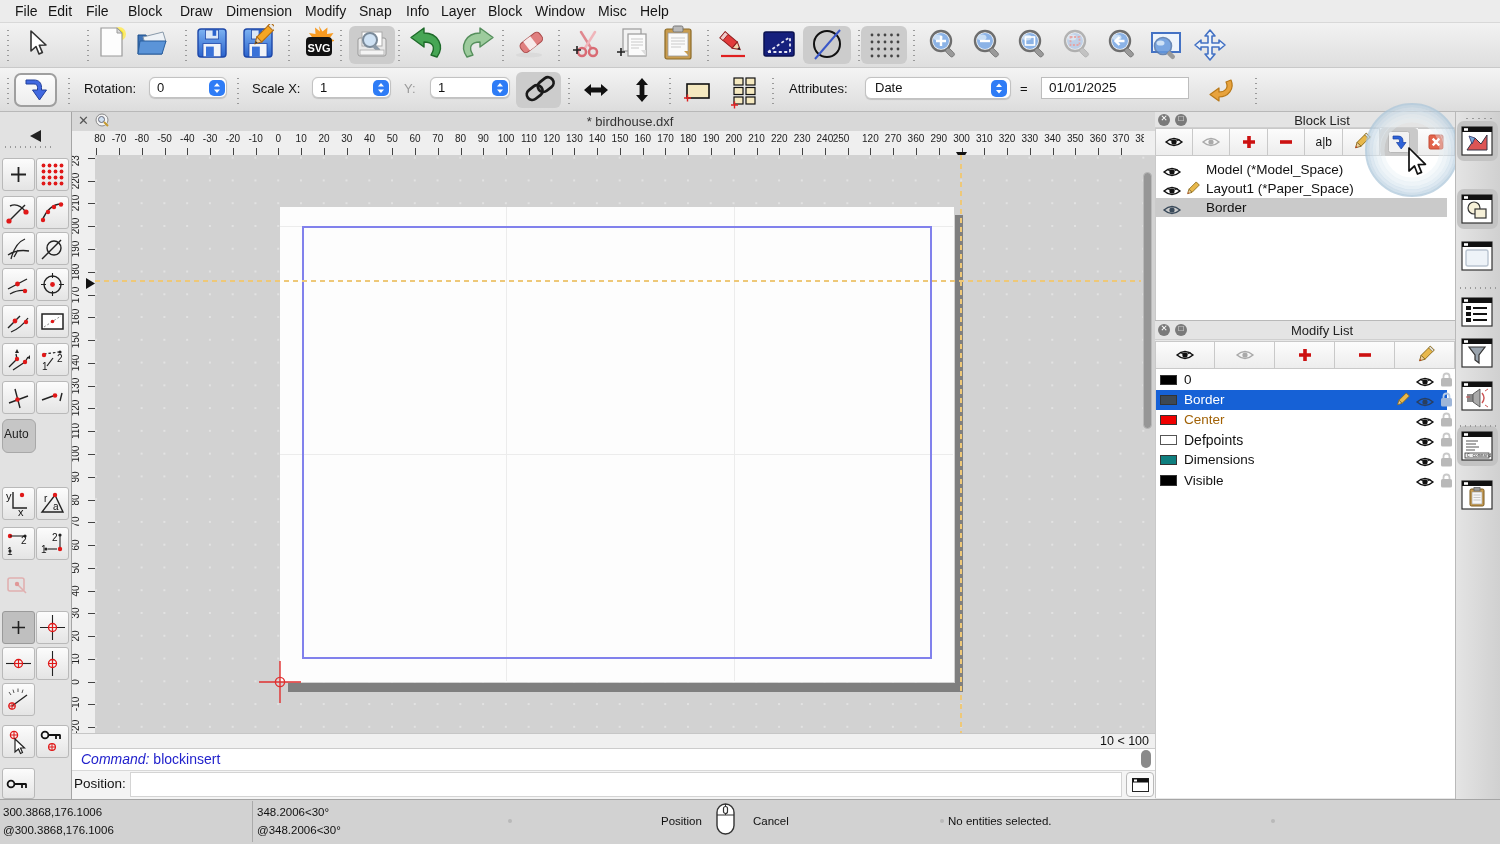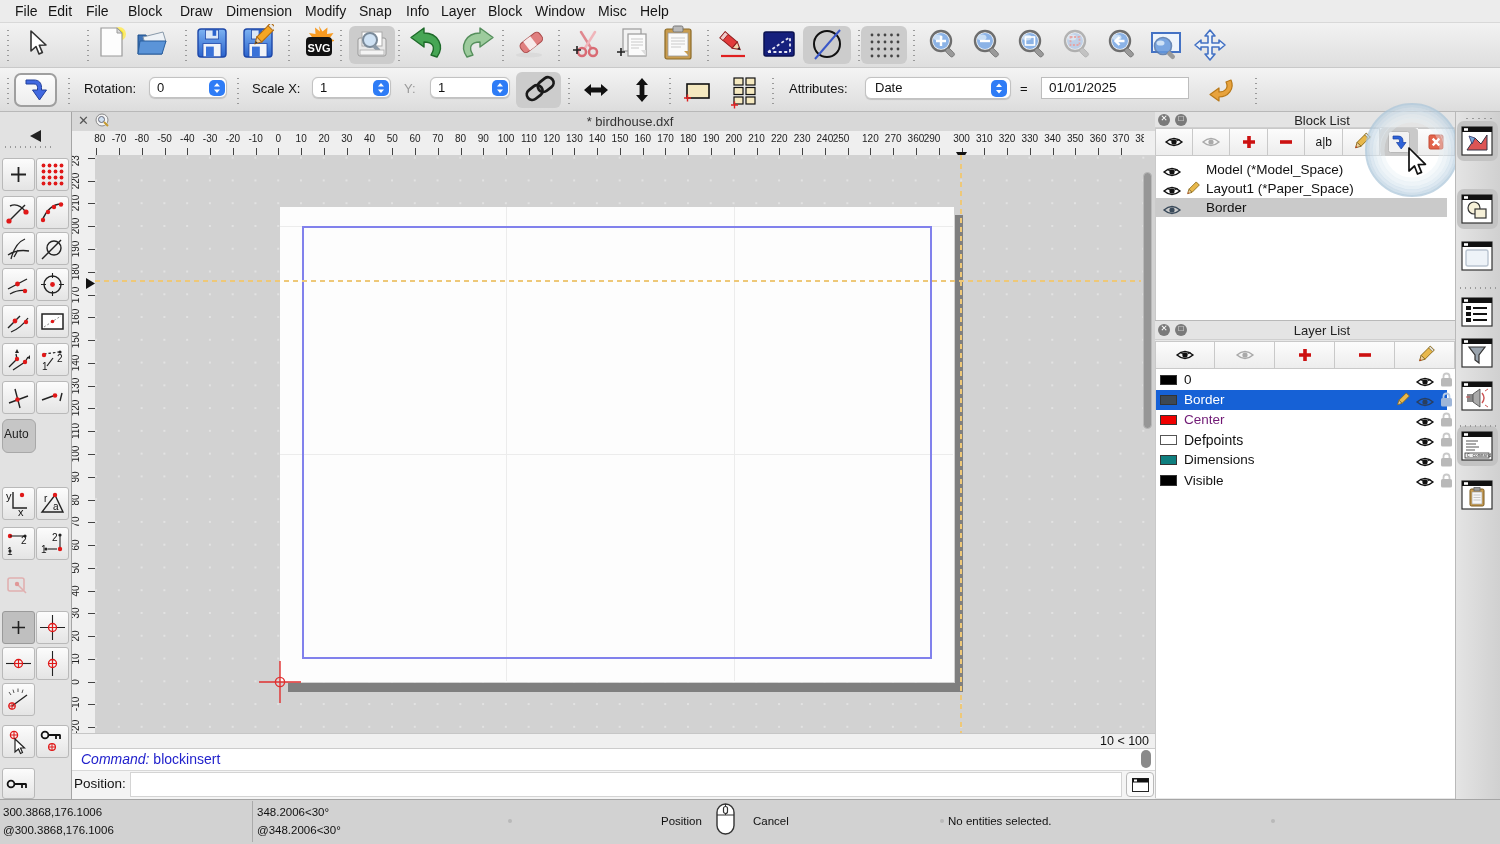--- a/index.html
+++ b/index.html
@@ -594,21 +594,21 @@
       <div class="t" style="left:809.88px;top:2px;width:30px;text-align:center;font-size:10px;color:#222;">240</div>
       <div style="position:absolute;left:824.88px;top:16.5px;width:1px;height:7px;background:#444;"></div>
       <div class="t" style="left:832.65px;top:2px;width:30px;text-align:left;font-size:10px;color:#222;">250</div>
       <div style="position:absolute;left:847.65px;top:16.5px;width:1px;height:7px;background:#444;"></div>
       <div class="t" style="left:855.42px;top:2px;width:30px;text-align:center;font-size:10px;color:#222;">120</div>
       <div style="position:absolute;left:870.42px;top:16.5px;width:1px;height:7px;background:#444;"></div>
       <div class="t" style="left:878.19px;top:2px;width:30px;text-align:center;font-size:10px;color:#222;">270</div>
       <div style="position:absolute;left:893.19px;top:16.5px;width:1px;height:7px;background:#444;"></div>
       <div class="t" style="left:900.96px;top:2px;width:30px;text-align:center;font-size:10px;color:#222;">360</div>
       <div style="position:absolute;left:915.96px;top:16.5px;width:1px;height:7px;background:#444;"></div>
-      <div class="t" style="left:923.73px;top:2px;width:30px;font-size:10px;color:#222;">290</div>
+      <div class="t" style="left:923.73px;top:2px;width:30px;text-align:center;font-size:10px;color:#222;">290</div>
       <div style="position:absolute;left:938.73px;top:16.5px;width:1px;height:7px;background:#444;"></div>
       <div class="t" style="left:946.5px;top:2px;width:30px;text-align:center;font-size:10px;color:#222;">300</div>
       <div style="position:absolute;left:961.5px;top:16.5px;width:1px;height:7px;background:#444;"></div>
       <div class="t" style="left:969.27px;top:2px;width:30px;text-align:center;font-size:10px;color:#222;">310</div>
       <div style="position:absolute;left:984.27px;top:16.5px;width:1px;height:7px;background:#444;"></div>
       <div class="t" style="left:992.0400000000001px;top:2px;width:30px;text-align:center;font-size:10px;color:#222;">320</div>
       <div style="position:absolute;left:1007.0400000000001px;top:16.5px;width:1px;height:7px;background:#444;"></div>
       <div class="t" style="left:1014.81px;top:2px;width:30px;text-align:center;font-size:10px;color:#222;">330</div>
       <div style="position:absolute;left:1029.81px;top:16.5px;width:1px;height:7px;background:#444;"></div>
       <div class="t" style="left:1037.58px;top:2px;width:30px;text-align:center;font-size:10px;color:#222;">340</div>
@@ -817,21 +817,21 @@
 </g>
     </svg></div>
 <div style="position:absolute;left:1406px;top:147px;width:22px;height:30px;"><svg width="22" height="30" viewBox="0 0 22 30" style="">
       <path d="M3 1 L3 24 L8.5 19 L11.5 27 L15.5 25.4 L12.3 17.6 L19.5 17.3 Z" fill="#fff" stroke="#111" stroke-width="1.7" stroke-linejoin="round"></path>
     </svg></div>
 <div style="position:absolute;left:1155px;top:320px;width:300px;height:20px;background:#e4e4e4;border-bottom:1px solid #cfcfcf;border-top:1px solid #b9b9b9;"></div>
 <div style="position:absolute;left:1158px;top:324px;width:12px;height:12px;background:#7a7a7a;border-radius:6px;"></div>
 <div class="t" style="left:1158px;top:323px;width:12px;text-align:center;font-size:8.5px;color:#fff;">✕</div>
 <div style="position:absolute;left:1175px;top:324px;width:12px;height:12px;background:#7a7a7a;border-radius:6px;"></div>
 <div class="t" style="left:1175px;top:323px;width:12px;text-align:center;font-size:8.5px;color:#fff;">□</div>
-<div class="t" style="left:1222px;top:323px;width:200px;text-align:center;font-size:13px;color:#222;">Layer List</div>
+<div class="t" style="left:1222px;top:323px;width:200px;text-align:center;font-size:13px;color:#222;">Modify List</div>
 <div style="position:absolute;left:1155.0px;top:341px;width:60.0px;height:28px;background:linear-gradient(#fcfcfc,#ededed);border:1px solid #c9c9c9;border-left:1px solid #c9c9c9;"></div>
 <div style="position:absolute;left:1155.0px;top:341px;width:60.0px;height:28px;display:flex;align-items:center;justify-content:center;">
     <svg width="18" height="12" viewBox="0 0 18 12" style="">
       <path d="M1 6 Q9 -1 17 6 Q9 13 1 6 Z" fill="none" stroke="#111" stroke-width="1.5"></path>
       <circle cx="9" cy="6" r="2.6" fill="#111"></circle>
       <path d="M4 3.2 Q9 7.5 14.5 3.4" fill="none" stroke="#111" stroke-width="1.1"></path>
     </svg>
   </div>
 <div style="position:absolute;left:1215.0px;top:341px;width:60.0px;height:28px;background:linear-gradient(#fcfcfc,#ededed);border:1px solid #c9c9c9;border-left:none;"></div>
 <div style="position:absolute;left:1215.0px;top:341px;width:60.0px;height:28px;display:flex;align-items:center;justify-content:center;">
@@ -886,21 +886,21 @@
     </svg></div>
 <div style="position:absolute;left:1416px;top:393.6px;width:18px;height:12px;"><svg width="18" height="12" viewBox="0 0 18 12" style="">
       <path d="M1 6 Q9 -1 17 6 Q9 13 1 6 Z" fill="none" stroke="#2a3f5f" stroke-width="1.5"></path>
       <circle cx="9" cy="6" r="2.6" fill="#2a3f5f"></circle>
     </svg></div>
 <div style="position:absolute;left:1440px;top:392.1px;width:13px;height:15px;"><svg width="13" height="15" viewBox="0 0 13 15" style="">
       <rect x="1" y="6" width="11" height="8.5" rx="1.5" fill="#9fb6d8"></rect>
       <path d="M3.5 6 V4.5 a3 3 0 0 1 6 0 V6" fill="none" stroke="#b9cce4" stroke-width="1.8"></path>
     </svg></div>
 <div style="position:absolute;left:1160px;top:414.7px;width:17px;height:10.5px;background:#f00000;border:1px solid #333;"></div>
-<div class="t" style="left:1184px;top:412.2px;font-size:13.5px;color:#701a75;">Center</div>
+<div class="t" style="left:1184px;top:412.2px;font-size:13.5px;color:#a16207;">Center</div>
 <div style="position:absolute;left:1416px;top:413.7px;width:18px;height:12px;"><svg width="18" height="12" viewBox="0 0 18 12" style="">
       <path d="M1 6 Q9 -1 17 6 Q9 13 1 6 Z" fill="none" stroke="#111" stroke-width="1.5"></path>
       <circle cx="9" cy="6" r="2.6" fill="#111"></circle>
       <path d="M4 3.2 Q9 7.5 14.5 3.4" fill="none" stroke="#111" stroke-width="1.1"></path>
     </svg></div>
 <div style="position:absolute;left:1440px;top:412.2px;width:13px;height:15px;"><svg width="13" height="15" viewBox="0 0 13 15" style="">
       <rect x="1" y="6" width="11" height="8.5" rx="1.5" fill="#b9b9b9"></rect>
       <path d="M3.5 6 V4.5 a3 3 0 0 1 6 0 V6" fill="none" stroke="#c9c9c9" stroke-width="1.8"></path>
     </svg></div>
 <div style="position:absolute;left:1160px;top:434.8px;width:17px;height:10.5px;background:#ffffff;border:1px solid #555;"></div>

